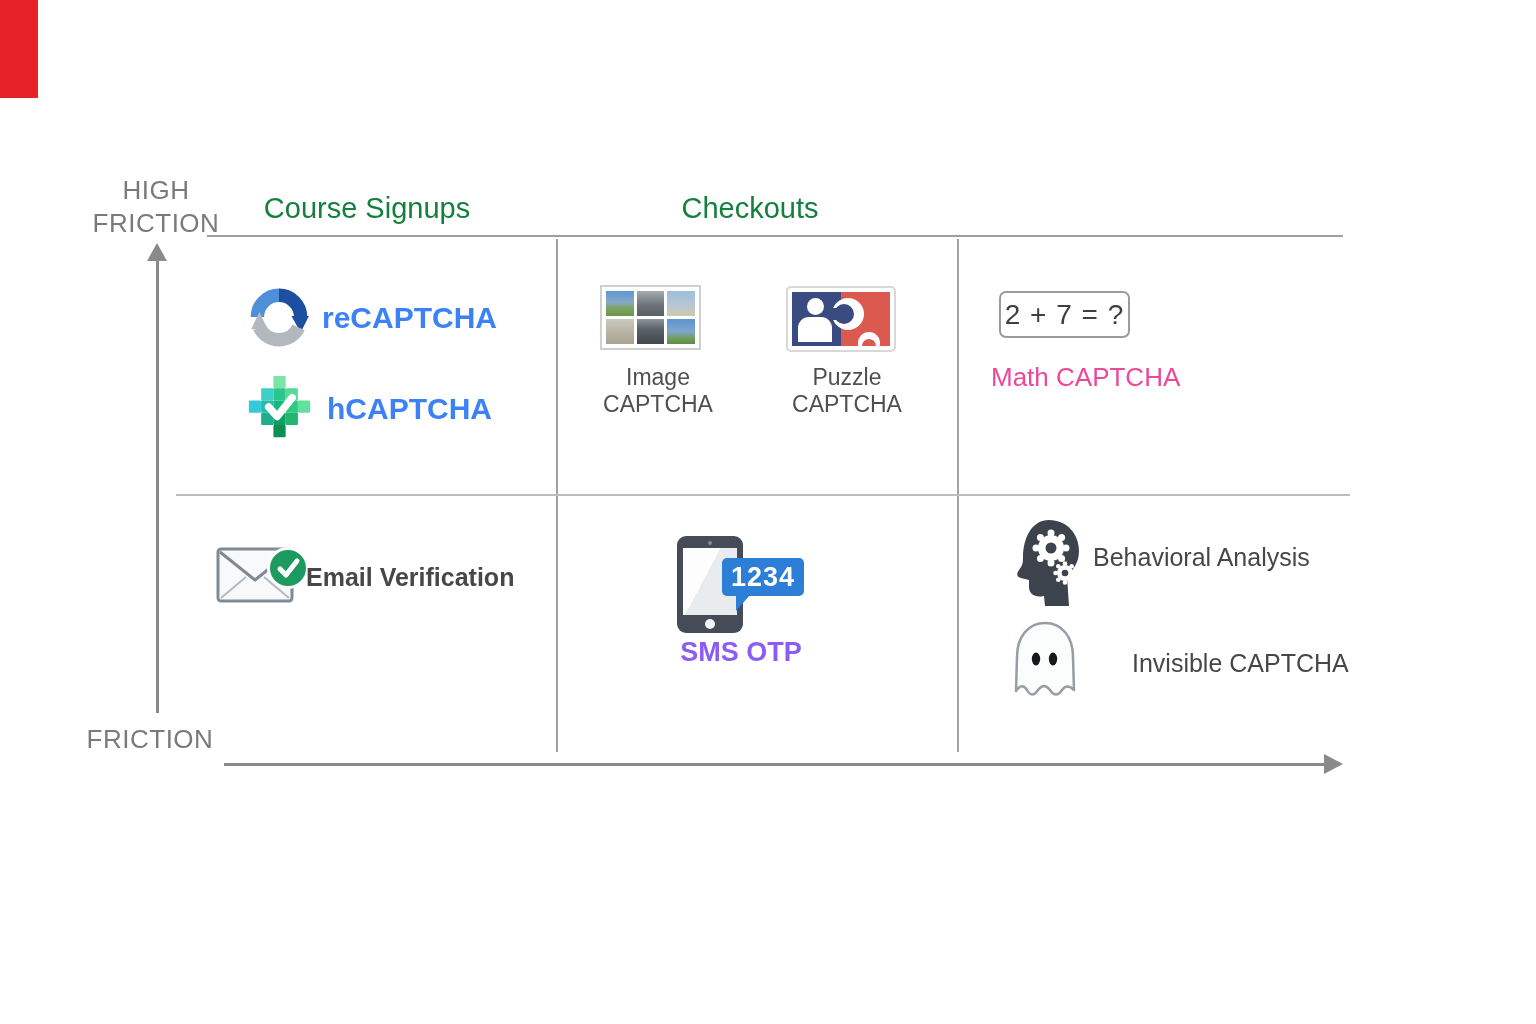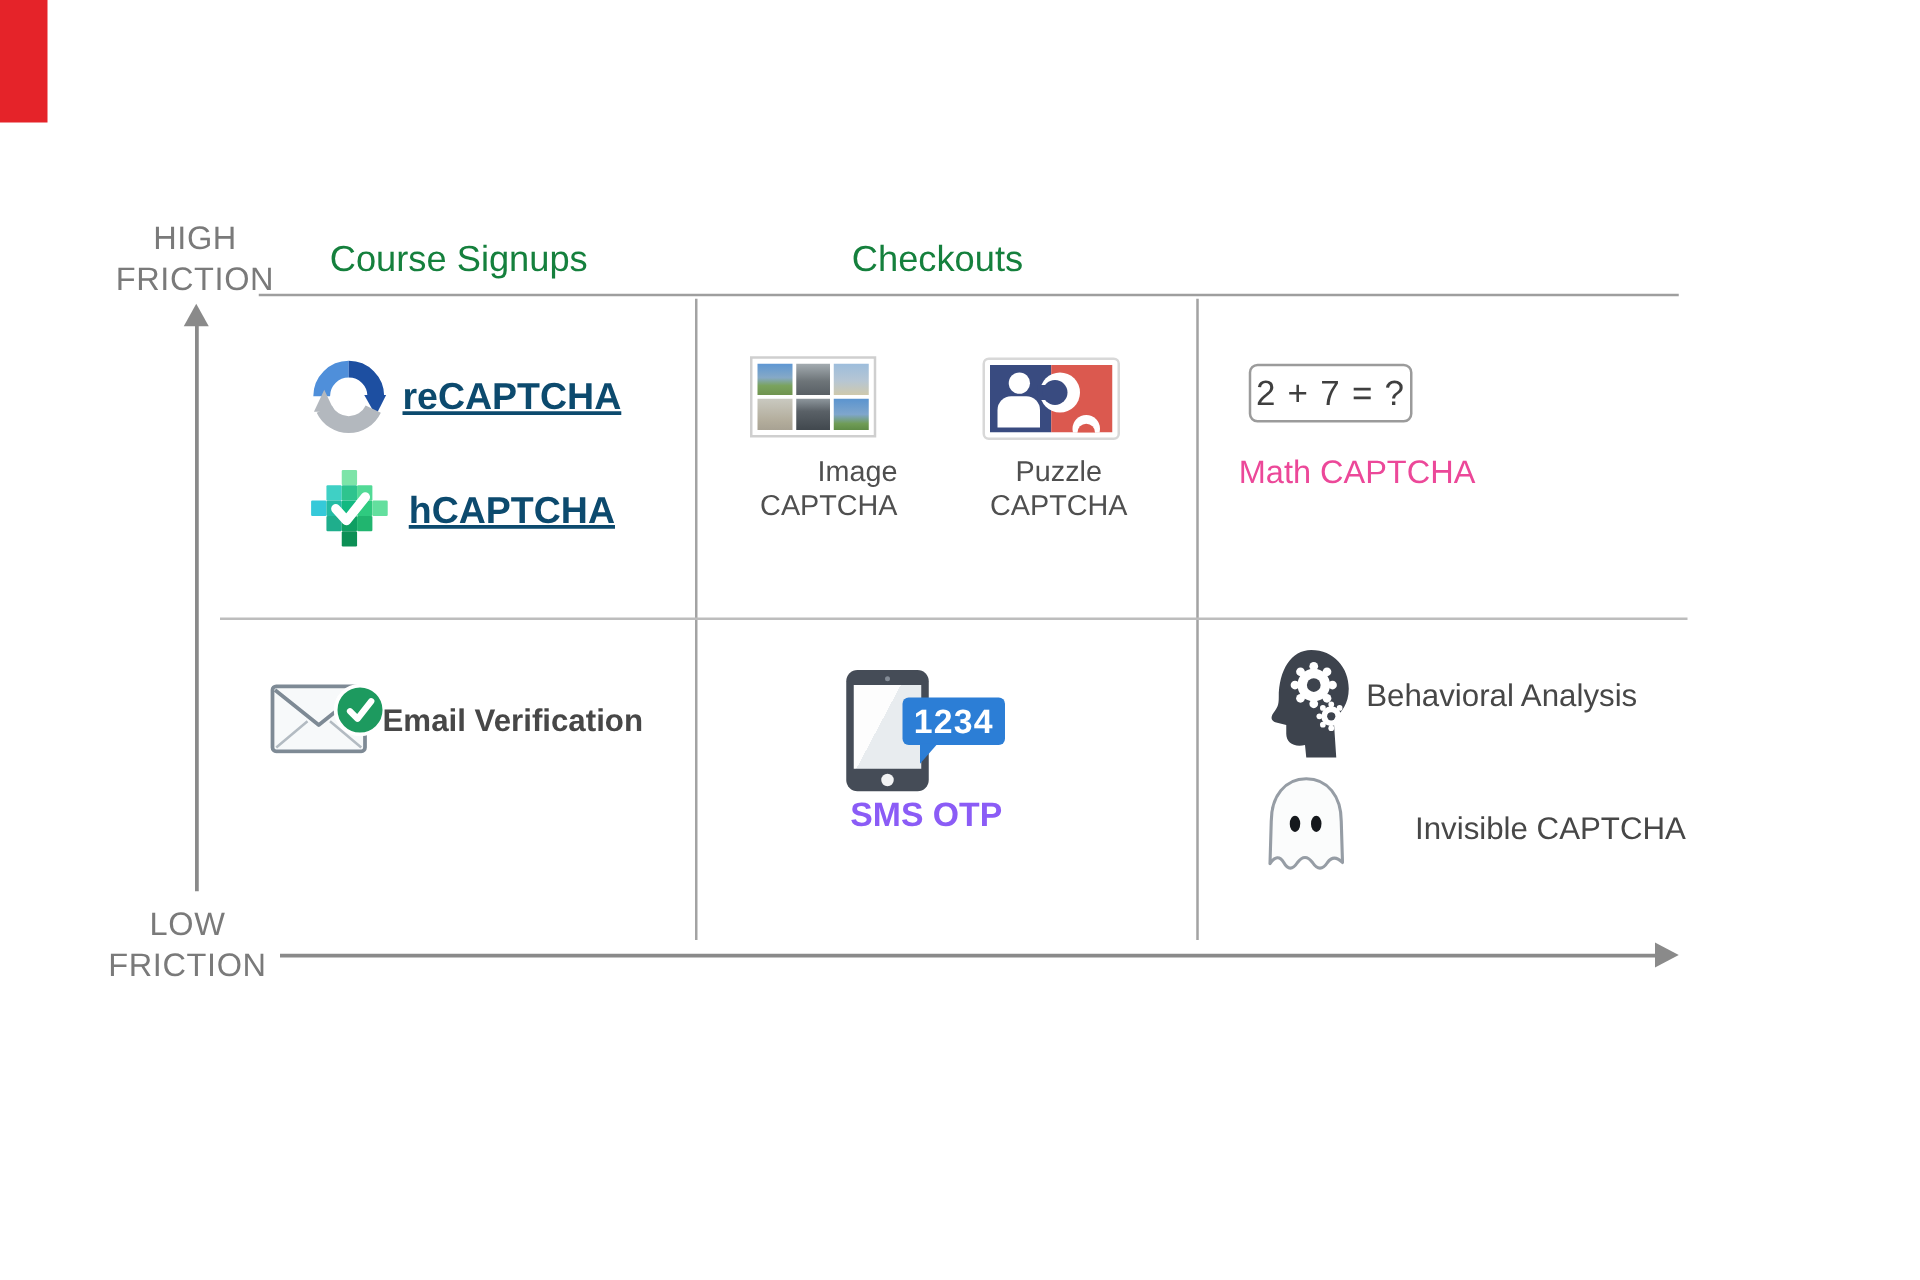--- a/index.html
+++ b/index.html
@@ -30,21 +30,21 @@
   .divider{position:absolute;top:239px;width:2px;height:513px;background:#a3a3a3;}
   .divider-1{left:556px;} .divider-2{left:957px;}
   .mid-line{position:absolute;left:176px;top:494px;width:1174px;height:2px;background:#bdbdbd;}
 
   
   .col-header{position:absolute;top:192px;width:300px;text-align:center;font-size:29px;
               font-weight:400;color:#15803d;}
   .col-1{left:217px;} .col-2{left:600px;} .col-3{left:1003px;}
 
   
-  .big-logo-label{position:absolute;font-size:30px;font-weight:700;color:#0c4a6e;text-decoration:underline;}
+  .big-logo-label{position:absolute;font-size:30px;font-weight:700;color:#3b82f6;}
   .item-label{position:absolute;font-size:23px;font-weight:500;color:#4f4f4f;text-align:center;}
   .plain-label{position:absolute;font-size:25px;font-weight:500;color:#474747;}
 
   
   .recaptcha-icon{position:absolute;left:245px;top:285px;}
   .hcaptcha-icon{position:absolute;left:247px;top:375px;}
 
   
   .image-captcha-box{position:absolute;left:600px;top:285px;width:101px;height:65px;background:#fff;
        border:2px solid #cfcfcf;padding:4px;box-sizing:border-box;display:grid;
@@ -106,21 +106,20 @@
 
 <div id="canvas">
 
   <div class="corner-marker"></div>
 
   <div class="axis-label axis-high">
     <div>HIGH</div>
     <div>FRICTION</div>
   </div>
   <div class="axis-label axis-low">
-    <div>LOW</div>
     <div>FRICTION</div>
   </div>
 
   <div class="v-arrow"></div>
   <div class="v-axis"></div>
   <div class="h-axis"></div>
   <div class="h-arrow"></div>
 
   <div class="header-underline"></div>
   <div class="divider divider-1"></div>
@@ -158,21 +157,21 @@
   <div class="big-logo-label" style="left:327px;top:392px;">hCAPTCHA</div>
 
   <div class="image-captcha-box">
     <div class="thumb t1"></div>
     <div class="thumb t2"></div>
     <div class="thumb t3"></div>
     <div class="thumb t4"></div>
     <div class="thumb t5"></div>
     <div class="thumb t6"></div>
   </div>
-  <div class="item-label" style="left:554px;top:364px;width:164px;text-align:right;">Image CAPTCHA</div>
+  <div class="item-label" style="left:576px;top:364px;width:164px;">Image CAPTCHA</div>
 
   <div class="puzzle-box">
     <div class="puzzle-inner">
       <div class="puzzle-left"></div>
       <div class="puzzle-right"></div>
       <div class="p-hole"></div>
       <div class="p-neck"></div>
       <div class="p-knob"></div>
       <div class="p-hole2"></div>
       <div class="p-knob2"></div>

